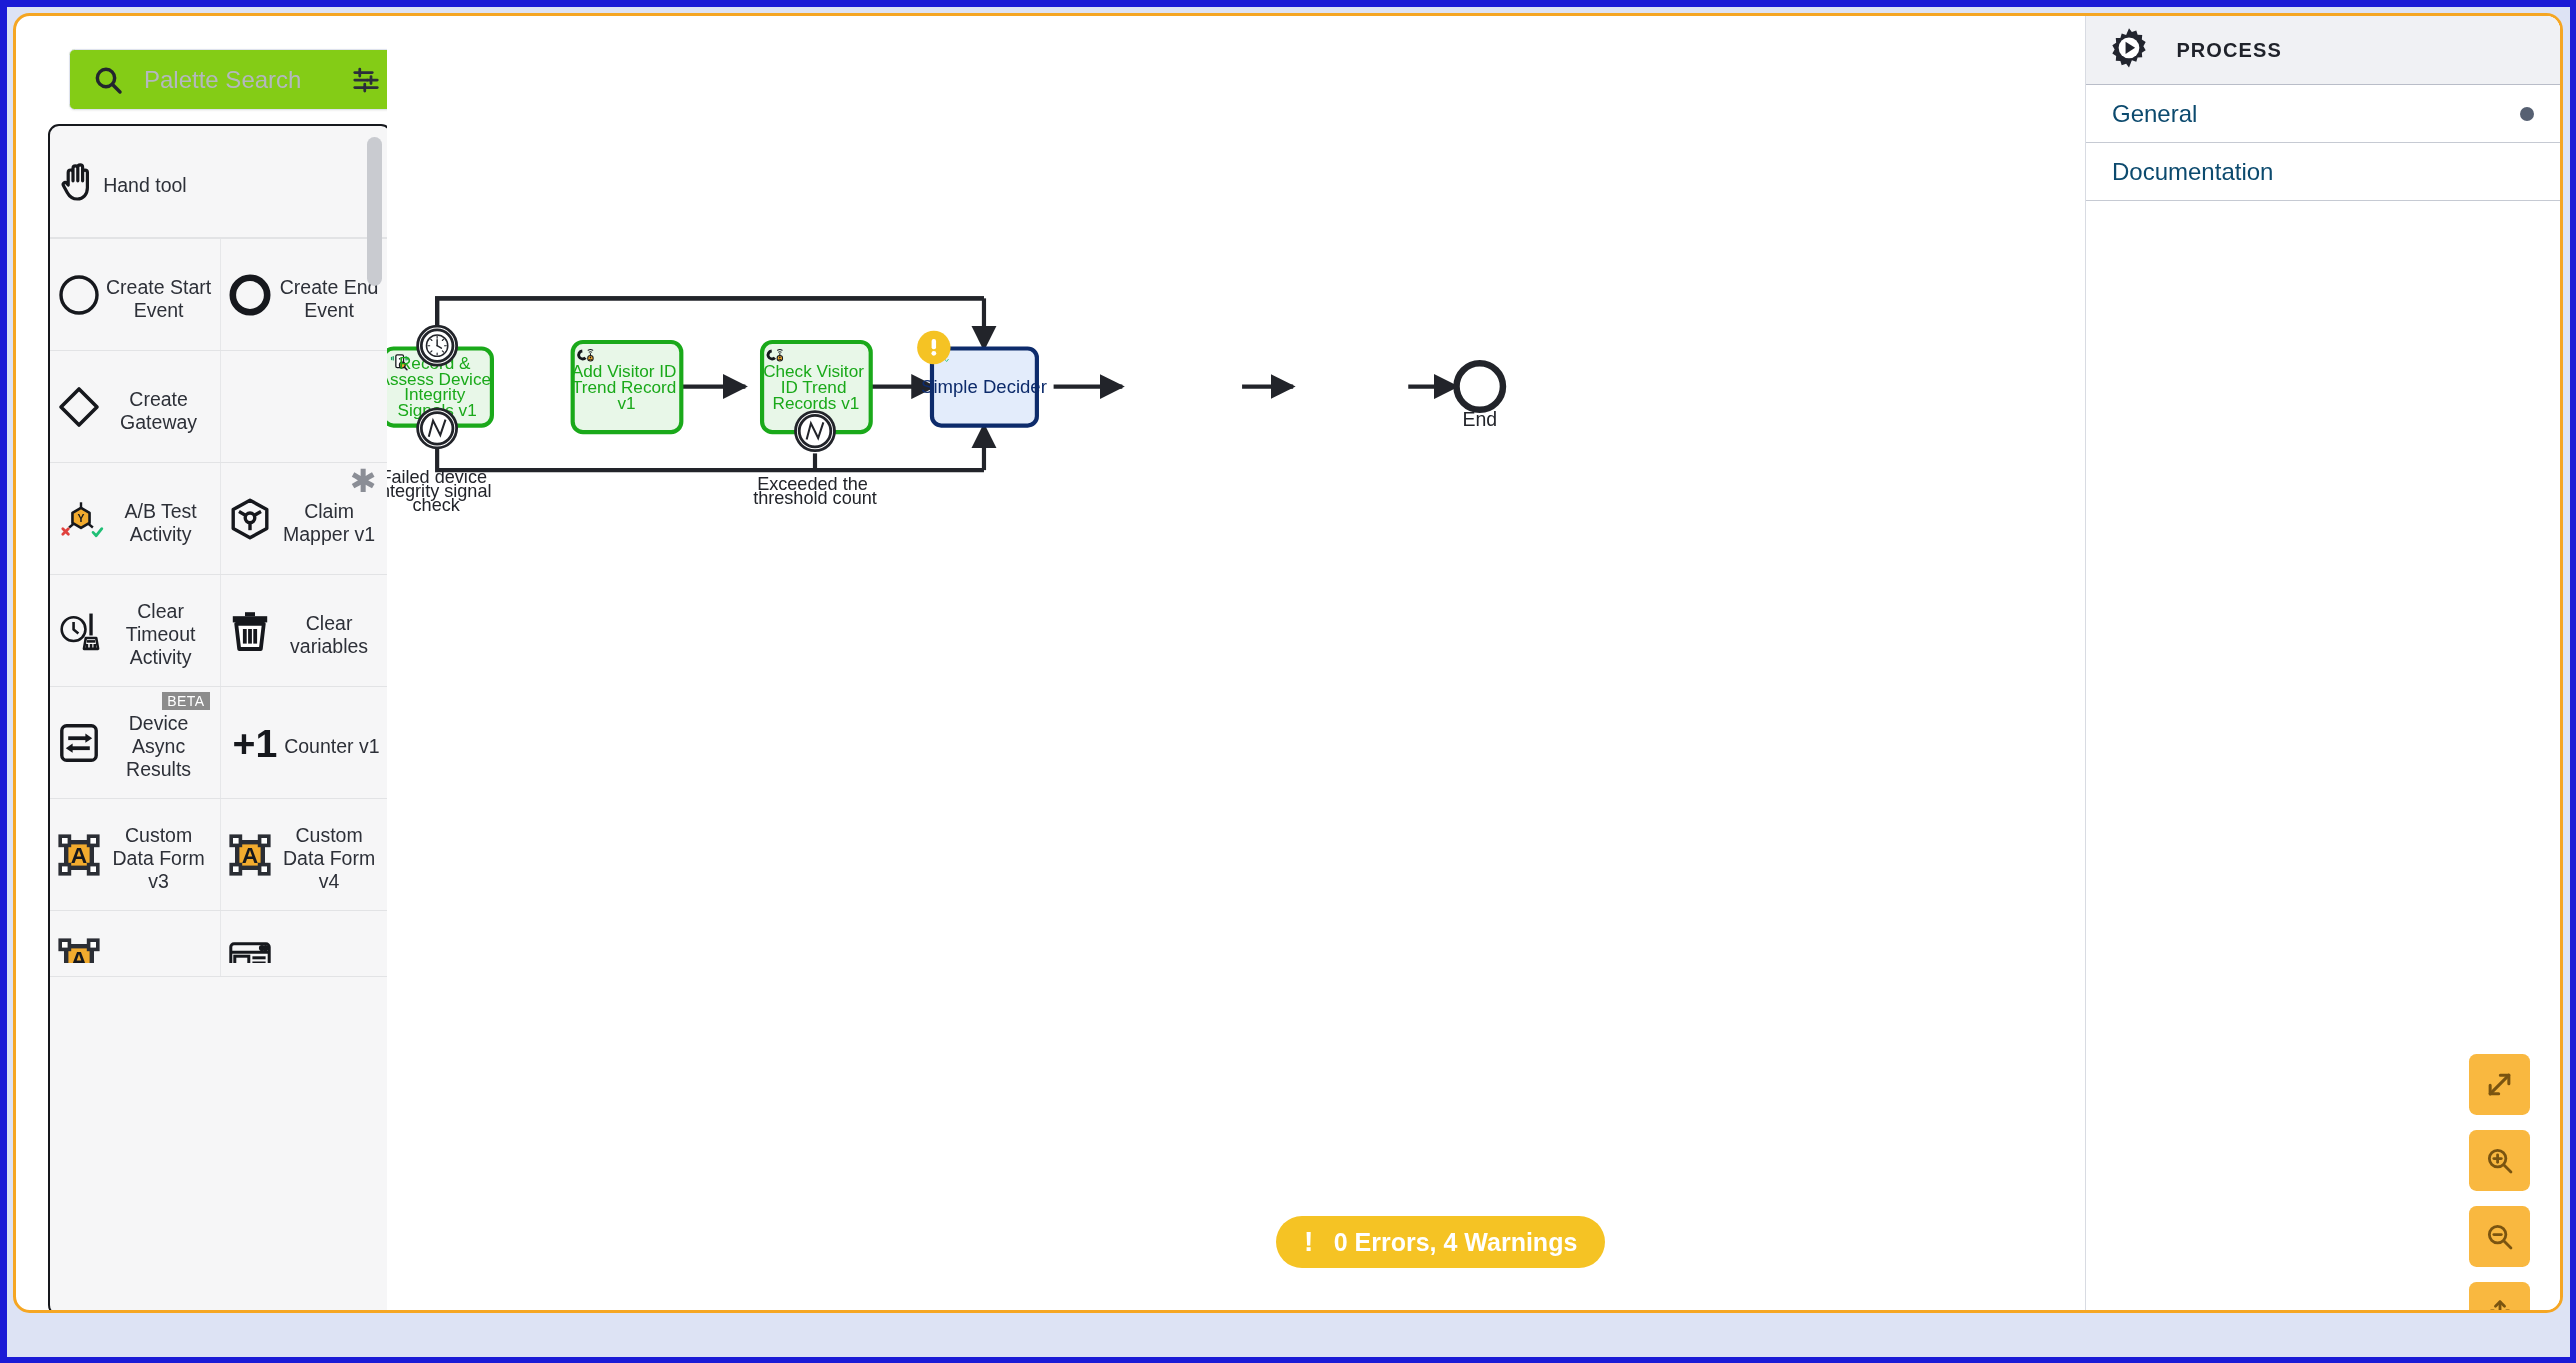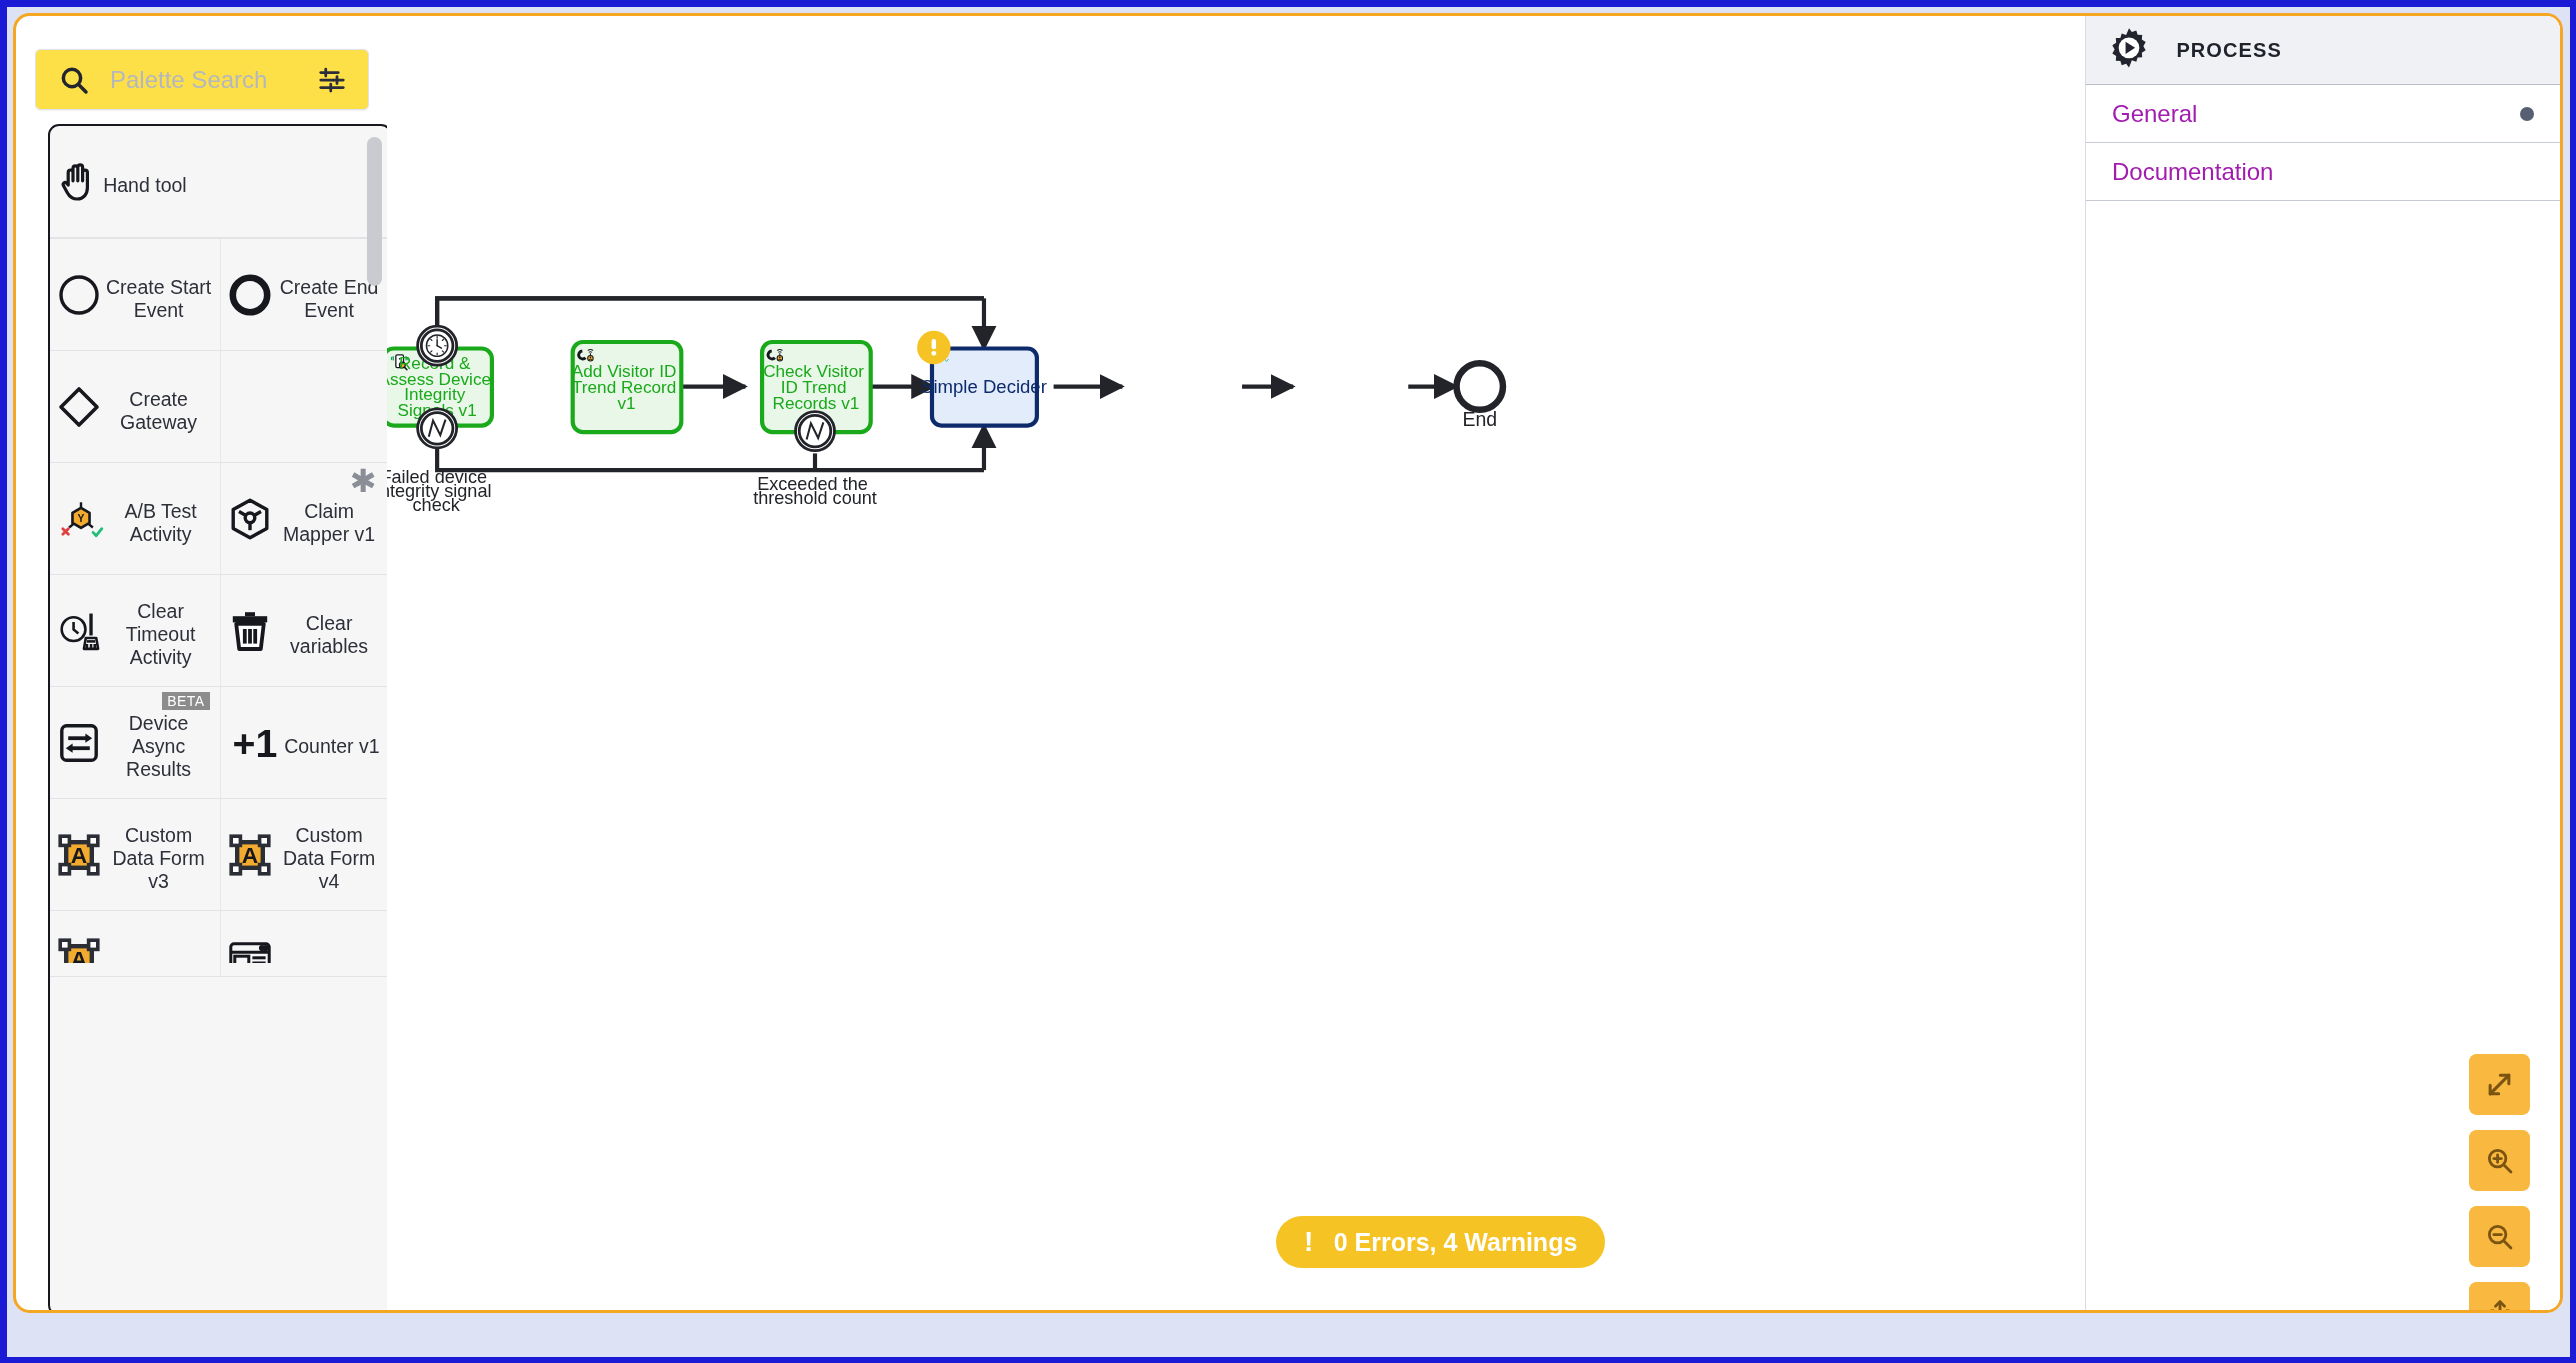--- a/index.html
+++ b/index.html
@@ -25,23 +25,23 @@
     border-radius: 16.7px;
     overflow: hidden;
   }
 
   
   #palette-panel {
     position: absolute; left: 18.6px; top: 16.7px;
     width: 353px; height: 1281px;
   }
   #palette-search-box {
-    position: absolute; left: 0; top: 16.7px;
+    position: absolute; left: 34px; top: 16.7px;
     width: 334px; height: 61px;
-    background: #fde047;
+    background: #84cc16;
     border: 0.9px solid #dfe3ee;
     border-radius: 5.6px;
     display: flex; align-items: center;
     box-shadow: 0 0.9px 1.9px rgba(0,0,0,.06);
   }
   #search-icon { margin-left: 22px; flex: 0 0 auto; display:flex; }
   #palette-search-input {
     flex: 1 1 auto;
     border: none; outline: none;
     font-size: 24px;
@@ -131,21 +131,21 @@
   #properties-title {
     font-size: 20px; font-weight: bold;
     letter-spacing: 1.1px; color: #1f222a;
     margin-left: 24px;
   }
   .prop-group {
     height: 58px; display: flex; align-items: center;
     justify-content: space-between;
     padding: 0 26px 0 26px;
     border-bottom: 1.9px solid #c6cad3;
-    font-size: 24px; color: #a21caf;
+    font-size: 24px; color: #0c4a6e;
   }
   .prop-dot {
     width: 14px; height: 14px; border-radius: 50%;
     background: #566072;
   }
 
   
   #canvas-toolbar {
     position: absolute; right: 30px; bottom: -33px;
     display: flex; flex-direction: column; gap: 15px;

